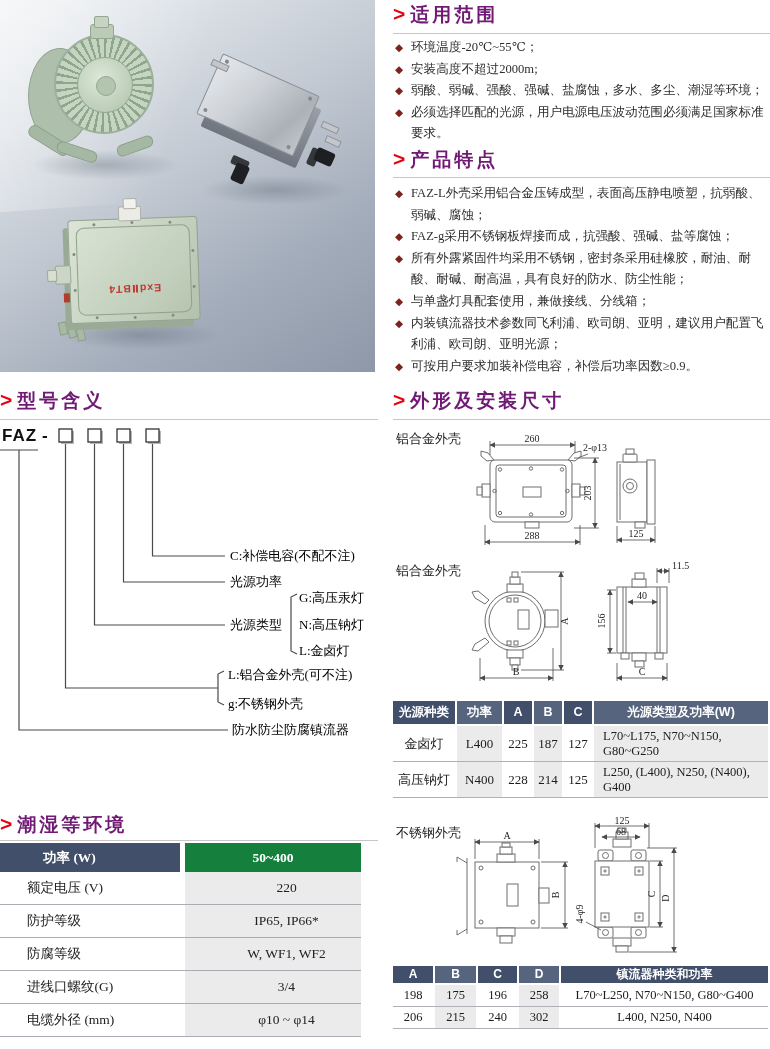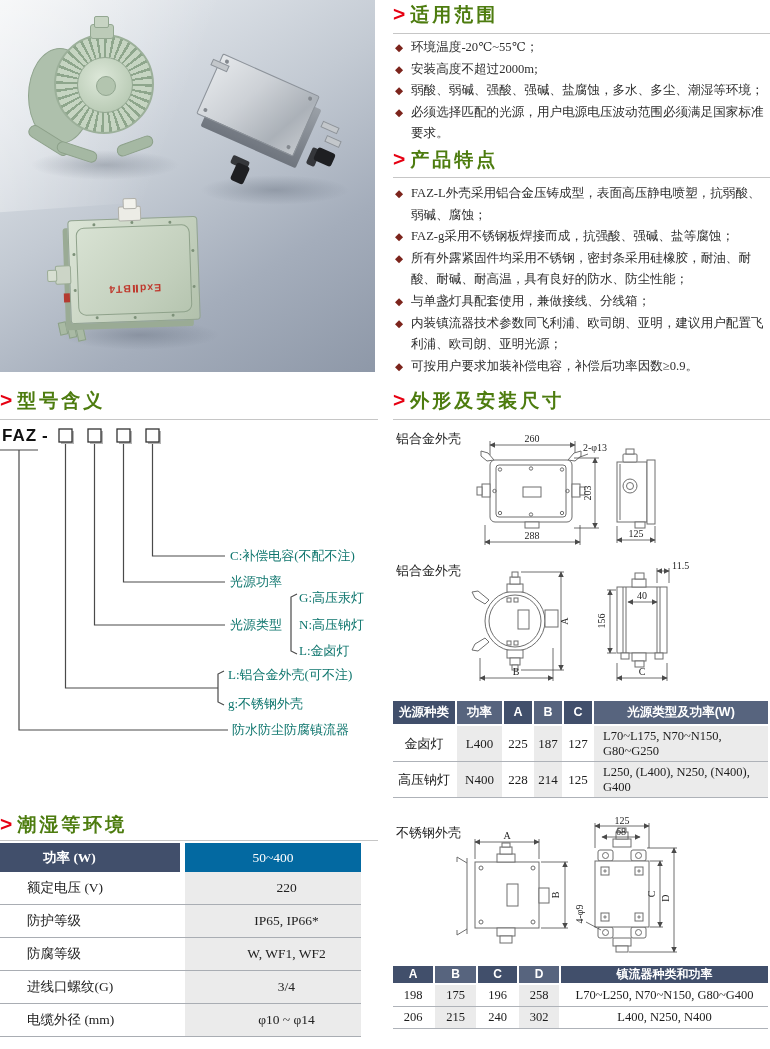--- a/index.html
+++ b/index.html
@@ -6,21 +6,21 @@
   .page {
     position:relative; width:770px; height:1049px; background:#ffffff;
     font-family:"Liberation Sans","DejaVu Sans",sans-serif; overflow:hidden;
     color:#222;
   }
   .abs { position:absolute; }
 
   
   .sec-head { position:absolute; display:flex; align-items:baseline; }
   .sec-head .arrow { color:#e60012; font-weight:bold; font-size:21px; margin-right:5px; }
-  .sec-head .title { font-size:19px; font-weight:bold; color:#4d7c0f; letter-spacing:3px; }
+  .sec-head .title { font-size:19px; font-weight:bold; color:#701a75; letter-spacing:3px; }
   .rule { position:absolute; height:1px; background:#c6c6c6; }
 
   
   .blist { position:absolute; display:flex; flex-direction:column; }
   .bitem { display:flex; font-size:12.6px; line-height:21.6px; color:#2e2e2e;
            font-family:"Liberation Serif","DejaVu Serif",serif; }
   .bitem .bul { flex:none; width:16px; color:#7c241c; font-size:10.5px; line-height:21.6px; }
   .bitem .btxt { flex:1; }
 
   
@@ -85,29 +85,29 @@
     background:#ccd5c7; border:1px solid #9aab95; border-radius:2px; }
   .p-green .gl-left2 { position:absolute; left:-23px; top:48px; width:8px; height:10px;
     background:#d7dfd2; border:1px solid #9aab95; border-radius:2px; }
   .p-green .tag { position:absolute; left:-7px; top:72px; width:6px; height:9px; background:#b43b30; }
   .p-green .foot { position:absolute; width:6px; height:11px; background:#a9baa4; border:1px solid #8ca089; }
   .p-green .badge { position:absolute; left:32px; top:64px; width:64px; text-align:center;
     transform:rotate(180deg); color:#bf3a2e; font-weight:bold; font-size:10.5px; letter-spacing:1px; }
 
   
   .faz { position:absolute; font-size:17px; font-weight:bold; color:#111; letter-spacing:1px; }
-  .tree-label { position:absolute; font-size:13px; color:#0f766e; white-space:nowrap;
+  .tree-label { position:absolute; font-size:13px; color:#000000; white-space:nowrap;
     font-family:"Liberation Serif","DejaVu Serif",serif; transform:translateY(-50%); }
 
   
   .pt { position:absolute; left:0; top:843px; width:361px;
     font-family:"Liberation Serif","DejaVu Serif",serif; }
   .prow { display:grid; grid-template-columns:180px 1fr; column-gap:5px; }
   .phead .plc { background:#414f6b; color:#fff; font-weight:bold; }
-  .phead .prc { background:#0369a1; color:#fff; font-weight:normal; }
+  .phead .prc { background:#15803d; color:#fff; font-weight:bold; }
   .phead > div { height:29px; line-height:29px; font-size:13.5px; }
   .pbody > div { height:32px; line-height:32px; font-size:13.5px;padding-left:27px; }
   .plc { padding-left:43px; box-sizing:border-box; }
   .pbody .prc { background:#ebebeb; }
   .prc { text-align:center; }
   .pbody { border-bottom:1px solid #a9adb3; }
 
   
   .t1 { position:absolute; left:393px; top:701px; width:375px;
     font-family:"Liberation Serif","DejaVu Serif",serif; }

